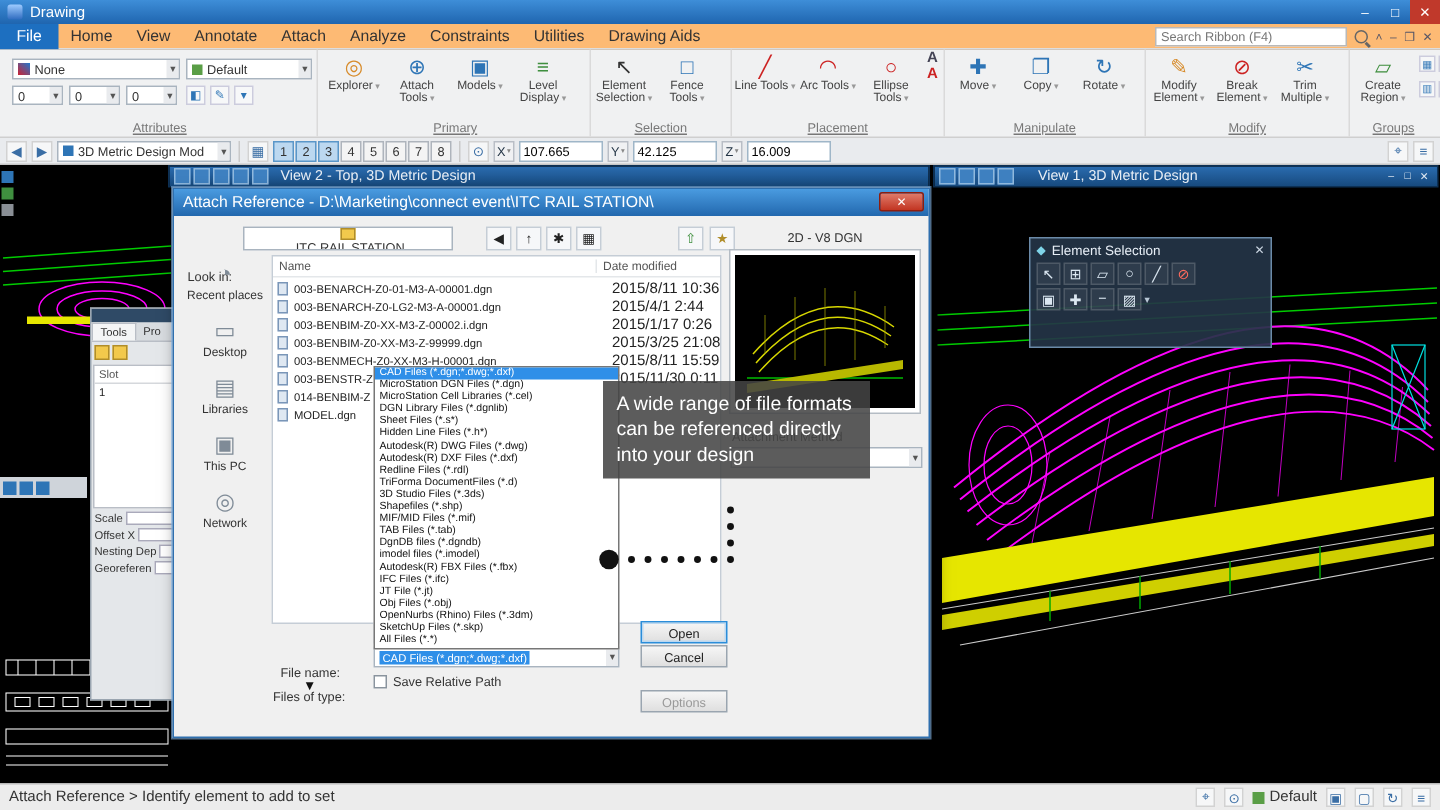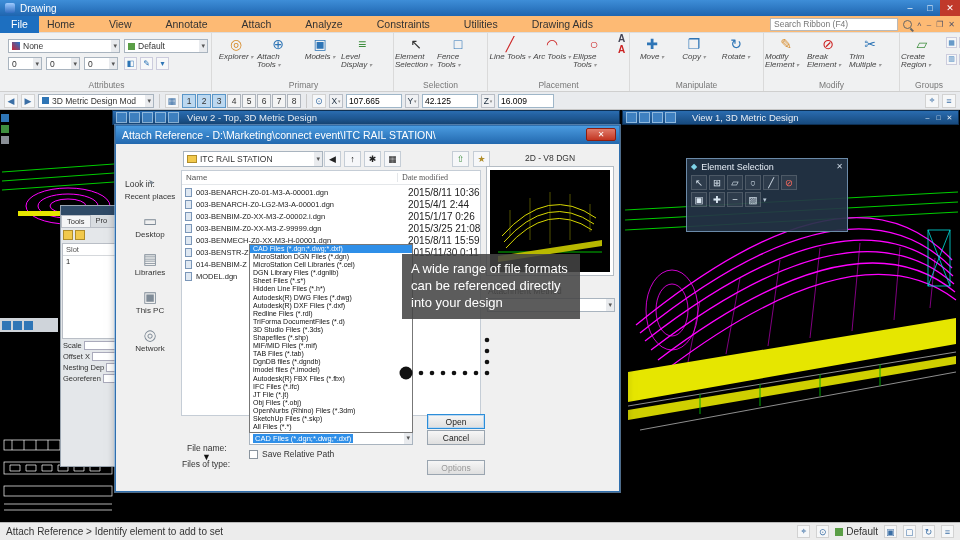--- a/index.html
+++ b/index.html
@@ -10,36 +10,36 @@
 .titlebar{position:absolute;left:0;top:0;width:960px;height:16px;background:linear-gradient(#3e8ed8,#1f65af);display:flex;align-items:center;color:#fff;z-index:30;}
 .app-ico{width:10px;height:10px;background:linear-gradient(#9ecbff,#2f6cc0);border-radius:2px;margin:0 5px;}
 .tb-title{font-size:10px;}
 .tb-right{margin-left:auto;display:flex;}
 .winbtn{width:20px;height:16px;display:flex;align-items:center;justify-content:center;font-size:9px;}
 .winbtn.close{background:#c0392b;}
 
 
 .menubar{position:absolute;left:0;top:16px;width:960px;height:17px;background:#fdba74;border-bottom:1px solid #dddddd;display:flex;align-items:center;z-index:30;}
 .file-tab{background:#1d6fc0;color:#fff;padding:0 11px;height:17px;display:flex;align-items:center;font-size:10.5px;}
-.mtabs{display:flex;height:17px;gap:18px;}
+.mtabs{display:flex;height:17px;}
 .mtab{padding:0 8px;height:17px;display:flex;align-items:center;font-size:10.5px;color:#333;}
 .menubar-right{margin-left:auto;display:flex;align-items:center;gap:5px;padding-right:5px;}
 .search-box{width:128px;height:13px;border:1px solid #b9b9b9;background:#fff;font-size:8.5px;padding:0 3px;color:#666;font-family:"Liberation Sans",sans-serif;}
 .mag{width:9px;height:9px;border:1.5px solid #666;border-radius:50%;position:relative;}
 .mag::after{content:"";position:absolute;width:4px;height:1.5px;background:#666;transform:rotate(45deg);left:6px;top:8px;}
 .mini-winbtn{font-size:8px;color:#556;}
 
 
 .ribbon{position:absolute;left:0;top:33px;width:960px;height:59px;background:#f0f1f2;border-bottom:1px solid #cfcfcf;z-index:30;}
 .rgroup{position:absolute;top:0;height:58px;border-right:1px solid #dadada;}
-.rglabel{position:absolute;bottom:1px;left:0;width:100%;text-align:center;font-size:8.5px;color:#777;}
+.rglabel{position:absolute;bottom:1px;left:0;width:100%;text-align:center;font-size:8.5px;color:#777;text-decoration:underline;}
 .rtools{display:flex;padding:3px 1px 0 1px;}
 .rtool{width:42px;display:flex;flex-direction:column;align-items:center;cursor:default;}
 .rticon{font-size:14px;line-height:17px;height:17px;}
-.rtlabel{font-size:8px;color:#444;line-height:1.05;font-style:italic;}
+.rtlabel{font-size:8px;color:#444;text-align:center;line-height:1.05;}
 .rtlabel::after{content:" ▾";font-size:6px;color:#999;}
 .combo{background:#fff;border:1px solid #a9b4bf;display:flex;align-items:center;font-size:8.5px;color:#333;padding-left:3px;overflow:hidden;white-space:nowrap;}
 .combo::after{content:"▾";margin-left:auto;font-size:7px;color:#555;background:#e9ebee;padding:0 2px;align-self:stretch;display:flex;align-items:center;}
 .swatch{width:8px;height:8px;background:linear-gradient(45deg,#c23,#27c);margin-right:3px;flex:none;}
 .lvlsw{width:7px;height:7px;background:#5a9e46;margin-right:3px;flex:none;}
 .attr-ico{width:13px;height:13px;border:1px solid #ccd;background:#f7f8f9;display:flex;align-items:center;justify-content:center;font-size:8px;color:#2e75b6;}
 .pletters{display:flex;flex-direction:column;margin-left:2px;}
 .pletters span{font-size:10px;font-weight:bold;line-height:11px;color:#445;}
 .pletters .red{color:#c22;}
 .sgrid{display:grid;grid-template-columns:12px 12px;grid-gap:1px;margin:4px 0 0 2px;}
@@ -91,30 +91,30 @@
 .esel-ico{width:16px;height:15px;display:flex;align-items:center;justify-content:center;font-size:9.5px;color:#dce8f2;background:rgba(255,255,255,0.06);border:1px solid rgba(255,255,255,0.15);}
 .esel-ico.red{color:#ff6b5e;}
 .esel-caret{color:#b9c8d6;font-size:7px;}
 
 
 .dialog{position:absolute;left:115px;top:125px;width:505px;height:367px;background:#f0f0f0;border:1px solid #2f6fae;box-shadow:0 0 0 1px rgba(130,180,230,.6),3px 4px 10px rgba(0,0,0,.55);z-index:15;}
 .dlg-title{position:absolute;left:0;top:0;width:100%;height:18px;background:linear-gradient(#4a9be0,#2268ae);color:#fff;font-size:10.5px;display:flex;align-items:center;padding-left:6px;}
 .dlg-close{position:absolute;right:3px;top:2px;width:30px;height:13px;background:linear-gradient(#e07b6a,#c23522);border:1px solid #8e1d0e;border-radius:2px;color:#fff;font-size:8px;display:flex;align-items:center;justify-content:center;}
 .dlg-label{position:absolute;font-size:8.5px;color:#333;margin-top:25px;}
 .dlg-icon{position:absolute;width:17px;height:16px;border:1px solid #c5cdd6;background:#f6f7f9;display:flex;align-items:center;justify-content:center;font-size:9px;}
-.lookin-combo{position:absolute;left:67px;top:25px;width:140px;height:16px;}
+.lookin-combo{position:absolute;left:46px;top:25px;width:140px;height:16px;flex-direction:column;}
 .folder-ico{width:10px;height:8px;background:#f2c94c;border:1px solid #b08d2a;margin-right:3px;flex:none;}
 .places{position:absolute;left:6px;top:48px;width:56px;display:flex;flex-direction:column;gap:11px;align-items:center;}
 .place{display:flex;flex-direction:column;align-items:center;width:100%;}
 .place-ico{font-size:15px;color:#7f8b97;line-height:18px;}
 .place-label{font-size:8px;color:#333;text-align:center;}
 .filelist{position:absolute;left:65px;top:44px;width:300px;height:246px;background:#fff;border:1px solid #c5cdd6;}
 .fl-hdr{display:flex;height:14px;border-bottom:1px solid #e4e7ea;align-items:center;font-size:8px;color:#555;}
 .fl-hname{padding-left:4px;width:216px;border-right:1px solid #e4e7ea;}
-.fl-hdate{padding-left:4px;font-family:Liberation Serif, serif;}
+.fl-hdate{padding-left:4px;}
 .frows{position:absolute;left:0;top:15px;width:100%;}
 .frow{display:flex;align-items:center;height:12px;padding-left:3px;}
 .ficon{width:7px;height:9px;background:#dfe8f2;border:1px solid #7a96b8;margin-right:4px;flex:none;}
 .fname{width:202px;font-size:7.5px;white-space:nowrap;overflow:hidden;flex:none;}
 .fdate{font-size:10px;color:#222;padding-left:10px;white-space:nowrap;}
 .preview-label{position:absolute;left:370px;top:27px;width:128px;text-align:center;font-size:8.5px;color:#333;}
 .preview-box{position:absolute;left:370px;top:40px;width:128px;height:110px;background:#fff;border:1px solid #b4bcc4;padding:3px;}
 .attach-label{position:absolute;left:372px;top:160px;font-size:8.5px;color:#444;}
 .attach-combo{position:absolute;left:371px;top:172px;width:128px;height:14px;}
 .fn-input{position:absolute;left:133px;top:289px;width:164px;height:14px;border:1px solid #a9b4bf;background:#fff;font-size:8px;padding:0 2px;font-family:"Liberation Sans",sans-serif;}

